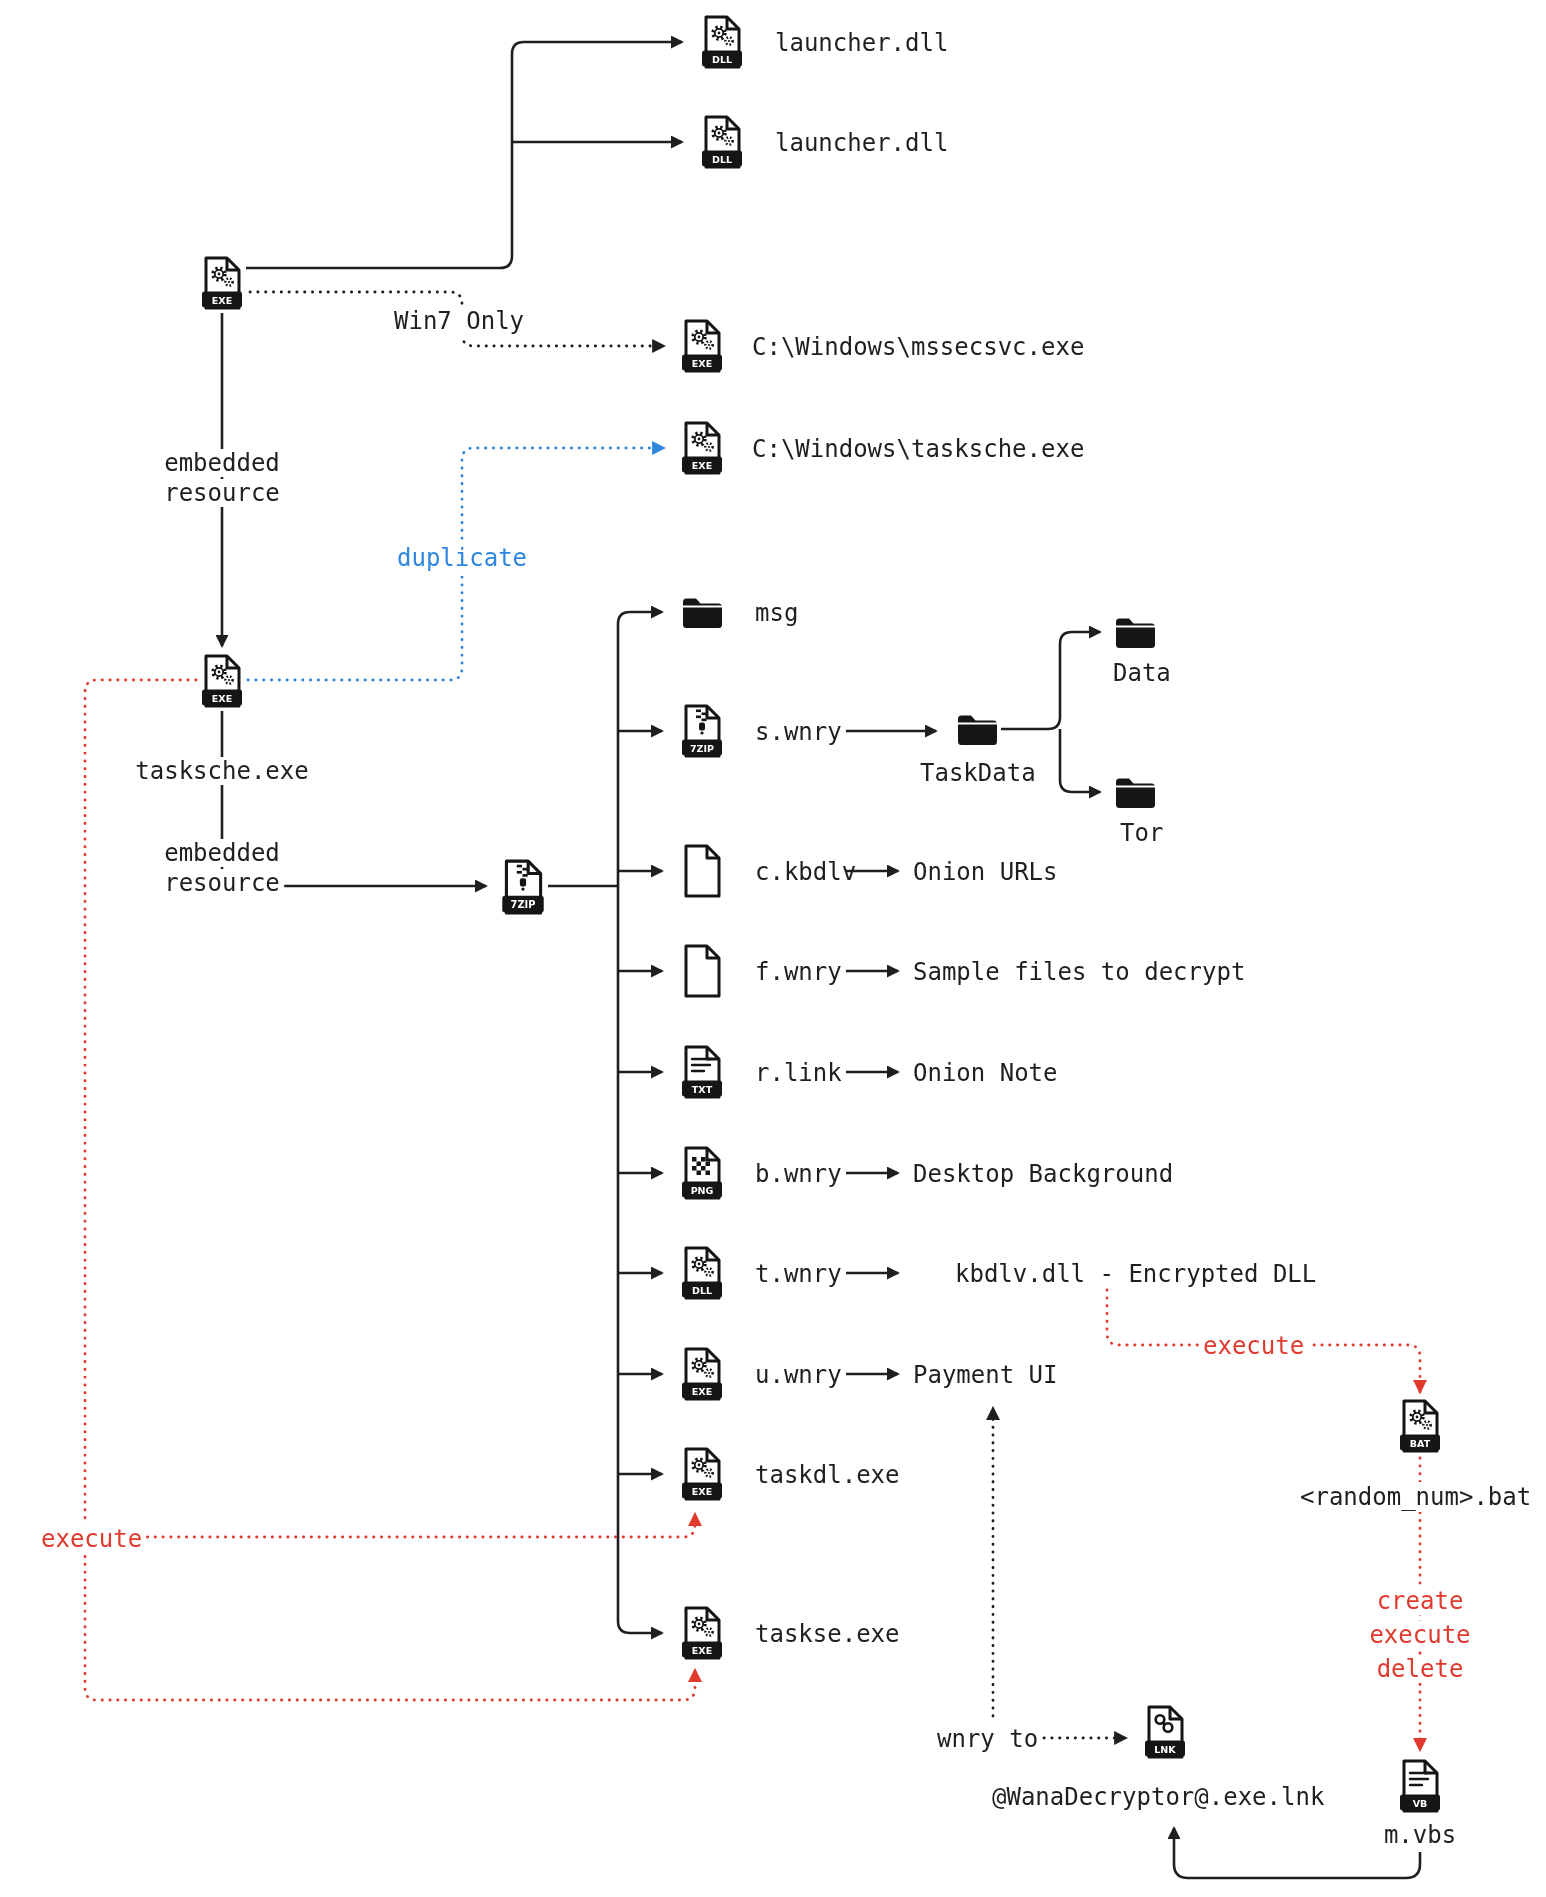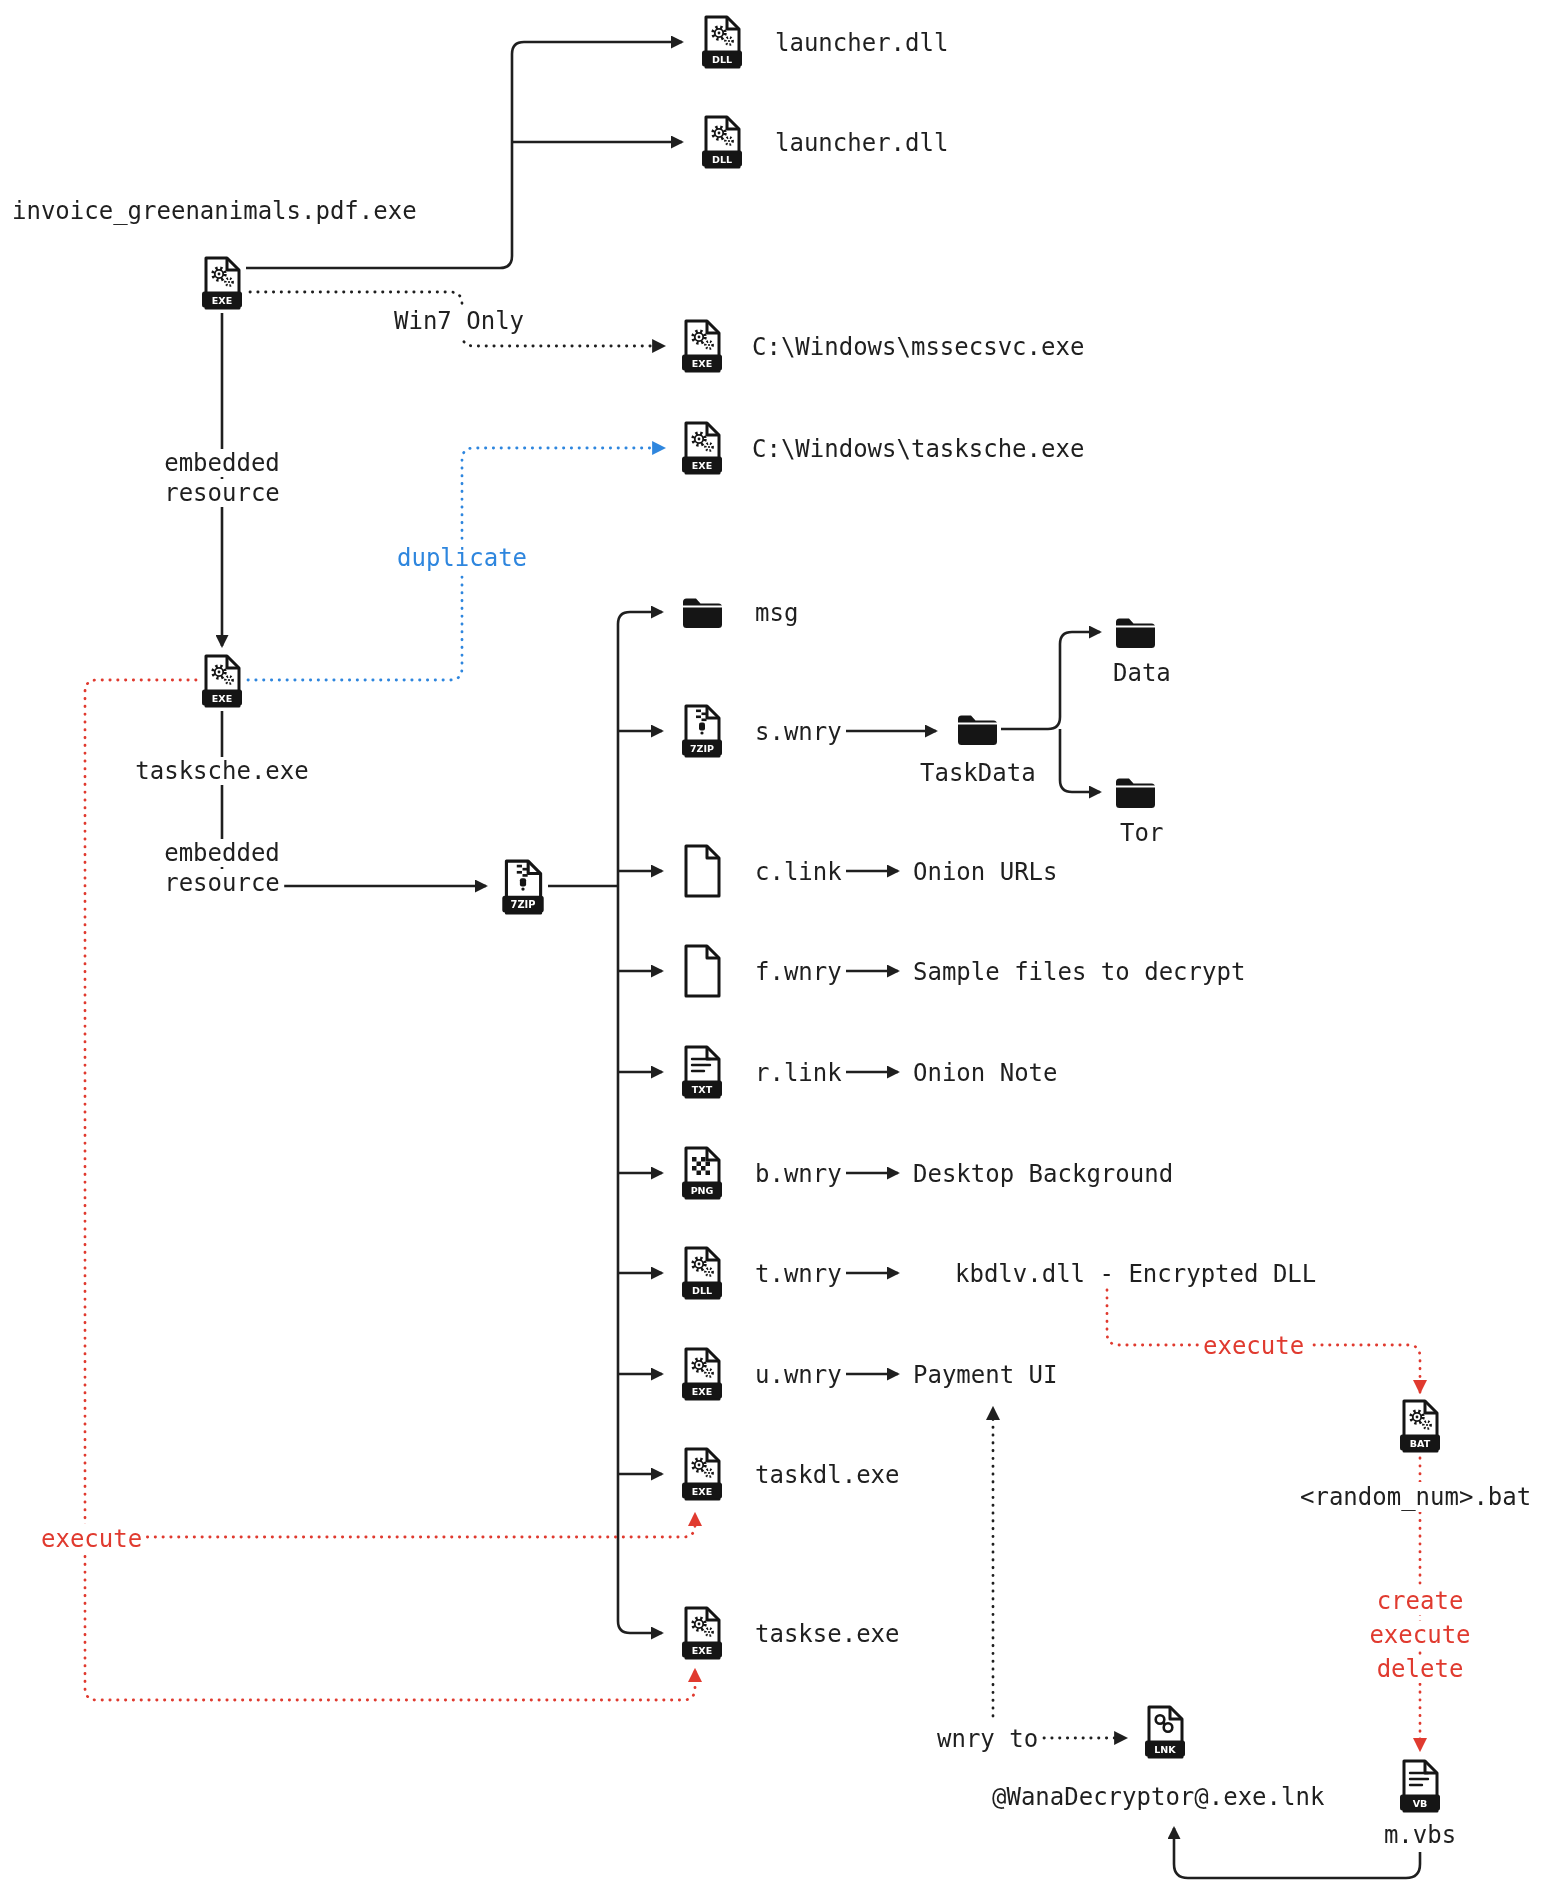--- a/index.html
+++ b/index.html
@@ -344,42 +344,41 @@
   <div class="icon" style="left:1143px;top:1704px">
     <svg width="44" height="56" viewBox="0 0 44 56">
         <path class="fbody" d="M6 3 H27 L39 15 V53 H6 Z"></path>
         <path class="ffold" d="M27 3 V15 H39"></path>
         <use href="#g-lnk"></use>
         <rect class="fbadge" x="2" y="36.5" width="40" height="16" rx="2.5"></rect>
         <text class="fbtext" x="22" y="48.5">LNK</text>
       </svg>
   </div>
 
-  <div class="lbl" style="left:12px;top:196px">invoice_greenanimals.pdf.exe</div>
   <div class="lbl" style="left:775px;top:28px">launcher.dll</div>
   <div class="lbl" style="left:775px;top:128px">launcher.dll</div>
   <div class="lbl" style="left:752px;top:332px">C:\Windows\mssecsvc.exe</div>
   <div class="lbl" style="left:752px;top:434px">C:\Windows\tasksche.exe</div>
 
   <div class="lbl bg" style="left:390px;top:306px">Win7 Only</div>
   <div class="lbl blue bg" style="left:393px;top:543px">duplicate</div>
 
   <div class="lbl ctr" style="left:222px;top:448px"><span class="bg">embedded</span><br><span class="bg">resource</span></div>
 
   <div class="lbl ctr" style="left:222px;top:756px"><span class="bg">tasksche.exe</span></div>
 
   <div class="lbl ctr" style="left:222px;top:838px"><span class="bg">embedded</span><br><span class="bg">resource</span></div>
 
   <div class="lbl" style="left:755px;top:598px">msg</div>
   <div class="lbl" style="left:755px;top:717px">s.wnry</div>
   <div class="lbl" style="left:920px;top:758px">TaskData</div>
   <div class="lbl" style="left:1113px;top:658px">Data</div>
   <div class="lbl" style="left:1120px;top:818px">Tor</div>
 
-  <div class="lbl" style="left:755px;top:857px">c.link</div>
+  <div class="lbl" style="left:755px;top:857px">c.kbdlv</div>
   <div class="lbl" style="left:913px;top:857px">Onion URLs</div>
   <div class="lbl" style="left:755px;top:957px">f.wnry</div>
   <div class="lbl" style="left:913px;top:957px">Sample files to decrypt</div>
   <div class="lbl" style="left:755px;top:1058px">r.link</div>
   <div class="lbl" style="left:913px;top:1058px">Onion Note</div>
   <div class="lbl" style="left:755px;top:1159px">b.wnry</div>
   <div class="lbl" style="left:913px;top:1159px">Desktop Background</div>
   <div class="lbl" style="left:755px;top:1259px">t.wnry</div>
   <div class="lbl" style="left:955px;top:1259px">kbdlv.dll - Encrypted DLL</div>
   <div class="lbl" style="left:755px;top:1360px">u.wnry</div>

